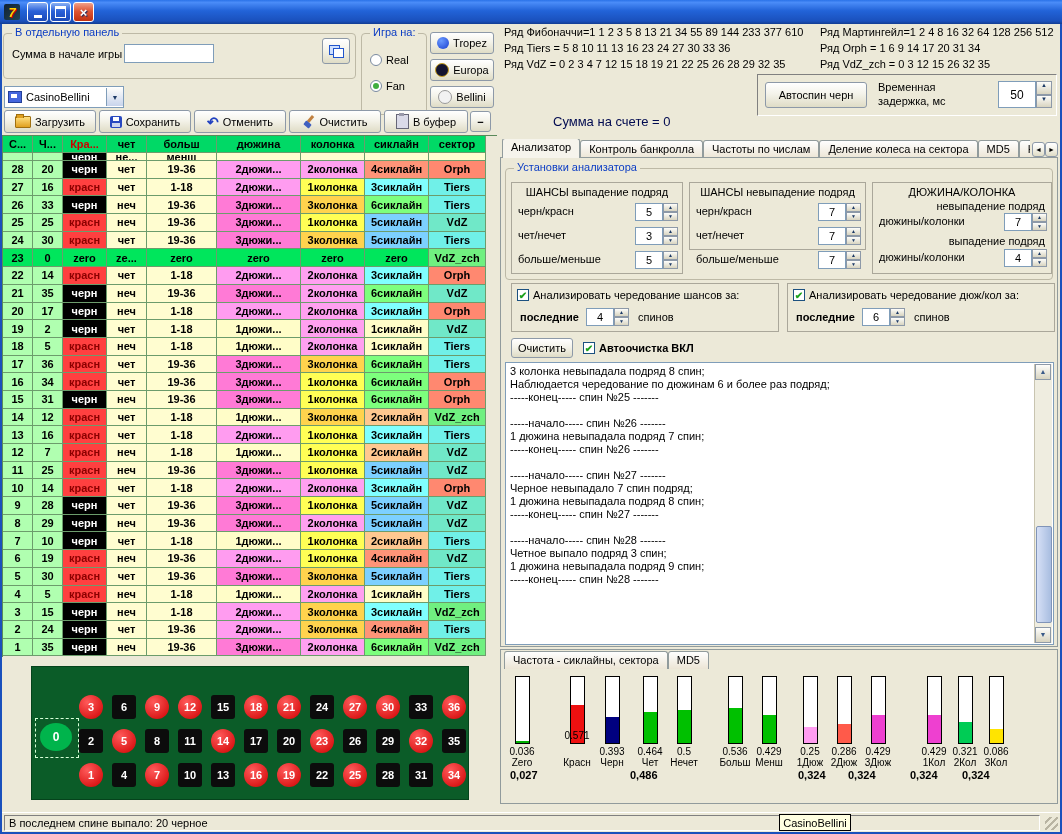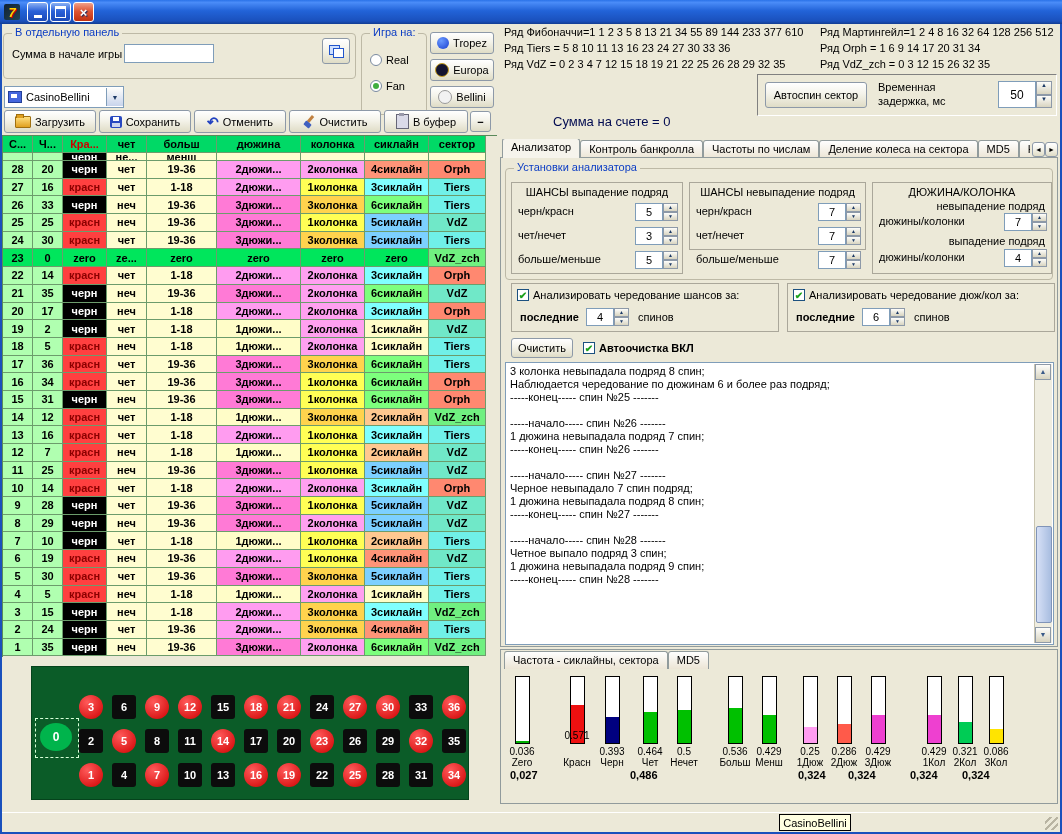--- a/index.html
+++ b/index.html
@@ -539,21 +539,21 @@
 
 <span class="r t11" style="left:504px;top:26px;white-space:nowrap">Ряд Фибоначчи=1 1 2 3 5 8 13 21 34 55 89 144 233 377 610</span>
 <span class="r t11" style="left:504px;top:42px;white-space:nowrap">Ряд Tiers = 5 8 10 11 13 16 23 24 27 30 33 36</span>
 <span class="r t11" style="left:504px;top:58px;white-space:nowrap">Ряд VdZ = 0 2 3 4 7 12 15 18 19 21 22 25 26 28 29 32 35</span>
 <span class="r t11" style="left:820px;top:26px;white-space:nowrap">Ряд Мартингейл=1 2 4 8 16 32 64 128 256 512</span>
 <span class="r t11" style="left:820px;top:42px;white-space:nowrap">Ряд Orph = 1 6 9 14 17 20 31 34</span>
 <span class="r t11" style="left:820px;top:58px;white-space:nowrap">Ряд VdZ_zch = 0 3 12 15 26 32 35</span>
 
 <div class="r sunkp" style="left:757px;top:74px;width:300px;height:42px">
   <div class="btn" style="left:7px;top:7px;width:102px;height:26px">
-      <span>Автоспин сектор</span>
+      <span>Автоспин черн</span>
     </div>
   <span class="r t11" style="left:120px;top:6px">Временная</span>
   <span class="r t11" style="left:120px;top:20px">задержка, мс</span>
   <div class="inp" style="left:240px;top:6px;width:38px;height:27px;font-size:12px;display:flex;align-items:center;justify-content:center">
       <span>50</span>
     </div>
   <div class="r" style="left:278px;top:6px;width:16px;height:27px;display:flex;flex-direction:column">
     <i style="flex:1;font-style:normal;background:linear-gradient(#fdfdfb,#d8d4c0);border:1px solid #8d99a8;font-size:6px;text-align:center;color:#1c3a66">▲</i>
     <i style="flex:1;font-style:normal;background:linear-gradient(#fdfdfb,#d8d4c0);border:1px solid #8d99a8;font-size:6px;text-align:center;color:#1c3a66">▼</i>
   </div>
@@ -803,15 +803,16 @@
     <div class="bl" style="left: 466px; top: 81px;">3Кол</div>
     <div class="gv" style="left: 2px; top: 93px;">0,027</div>
     <div class="gv" style="left: 122px; top: 93px;">0,486</div>
     <div class="gv" style="left: 290px; top: 93px;">0,324</div>
     <div class="gv" style="left: 340px; top: 93px;">0,324</div>
     <div class="gv" style="left: 402px; top: 93px;">0,324</div>
     <div class="gv" style="left: 454px; top: 93px;">0,324</div>
   </div>
 
 <div class="r" style="left:2px;top:812px;width:1058px;height:20px;border-top:1px solid #fff;background:#ece9d8">
+  <div class="r sunkp" style="left:2px;top:2px;right:20px;height:16px;padding-left:4px;font-size:11px;line-height:15px;color:#000;white-space:nowrap;overflow:hidden">В последнем спине выпало: 20 черное</div>
   <div class="grip"></div>
 </div>
 <div id="tooltip">CasinoBellini</div>
 
 </body></html>

